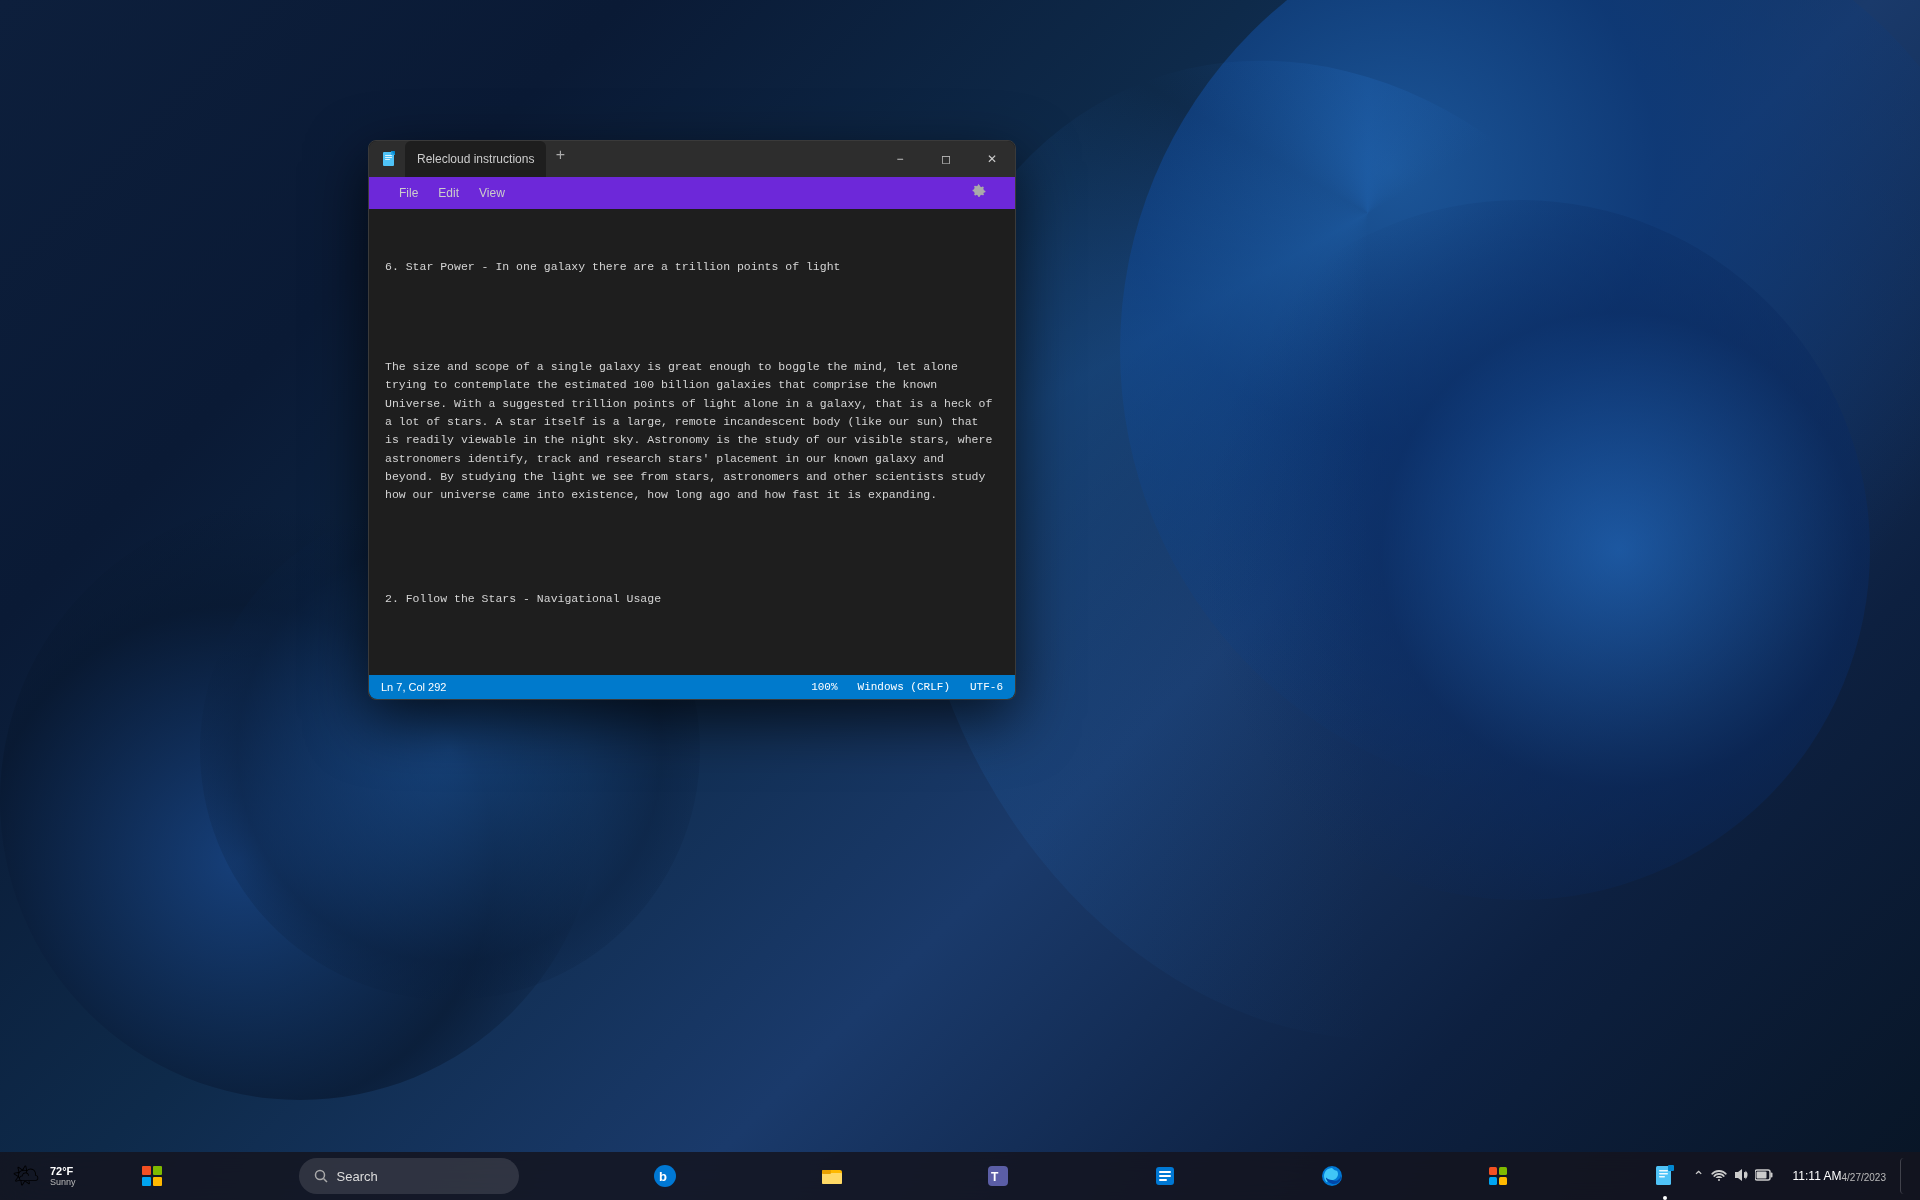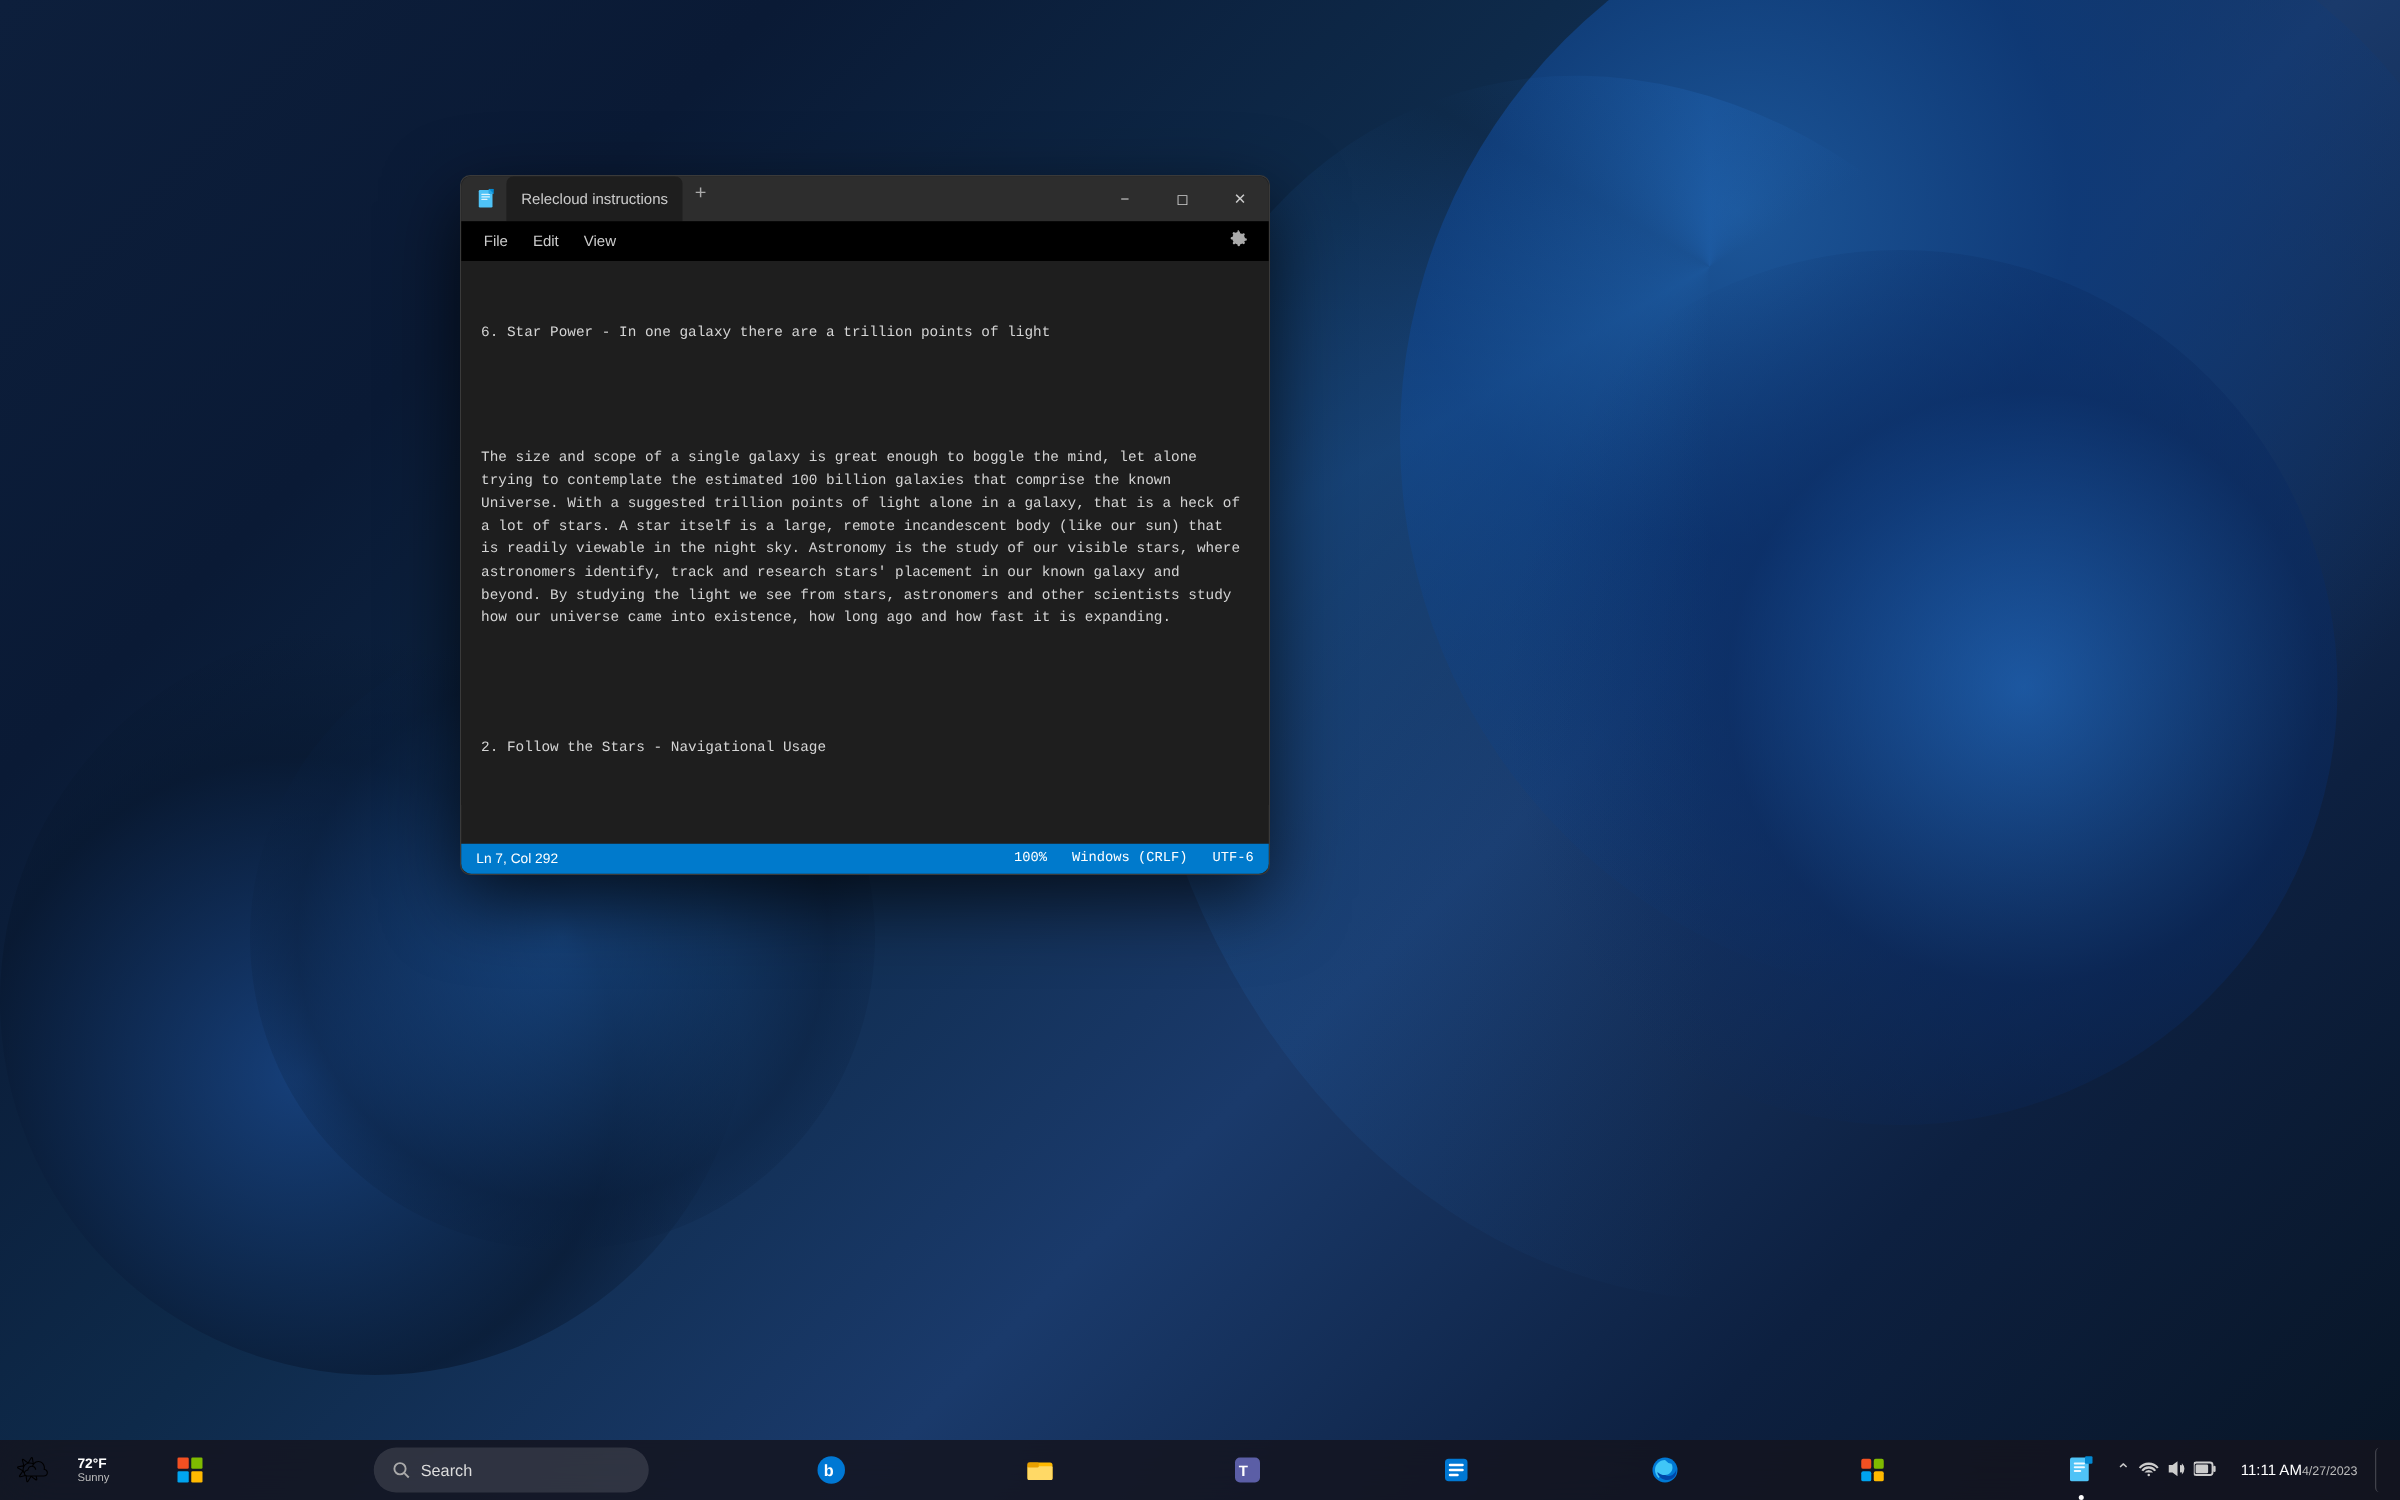--- a/index.html
+++ b/index.html
@@ -138,22 +138,22 @@
       font-size: 12px;
       cursor: pointer;
     }
     .tb-btn.close { border-radius: 0 8px 0 0; }
 
     
     .menu-bar {
       display: flex;
       align-items: center;
       height: 32px;
-      background: #000000;
-      padding: 0 8px;
+      background: #6d28d9;
+      padding: 0 20px;
       flex-shrink: 0;
     }
     .menu-item {
       padding: 4px 10px;
       font-size: 12px;
       color: #ccc;
       cursor: pointer;
       border-radius: 4px;
     }
     .menu-settings {
@@ -216,21 +216,21 @@
       display: flex;
       align-items: center;
       gap: 6px;
       min-width: 120px;
     }
     .weather-info {
       display: flex;
       flex-direction: column;
       font-size: 10px;
       color: #fff;
-      margin-left: 16px;
+      margin-left: 4px;
     }
     .weather-icon {
       font-size: 22px;
     }
     .weather-temp { font-size: 11px; font-weight: 600; }
     .weather-cond { font-size: 9px; color: #bbb; }
 
     .taskbar-center {
       flex: 1;
       display: flex;

